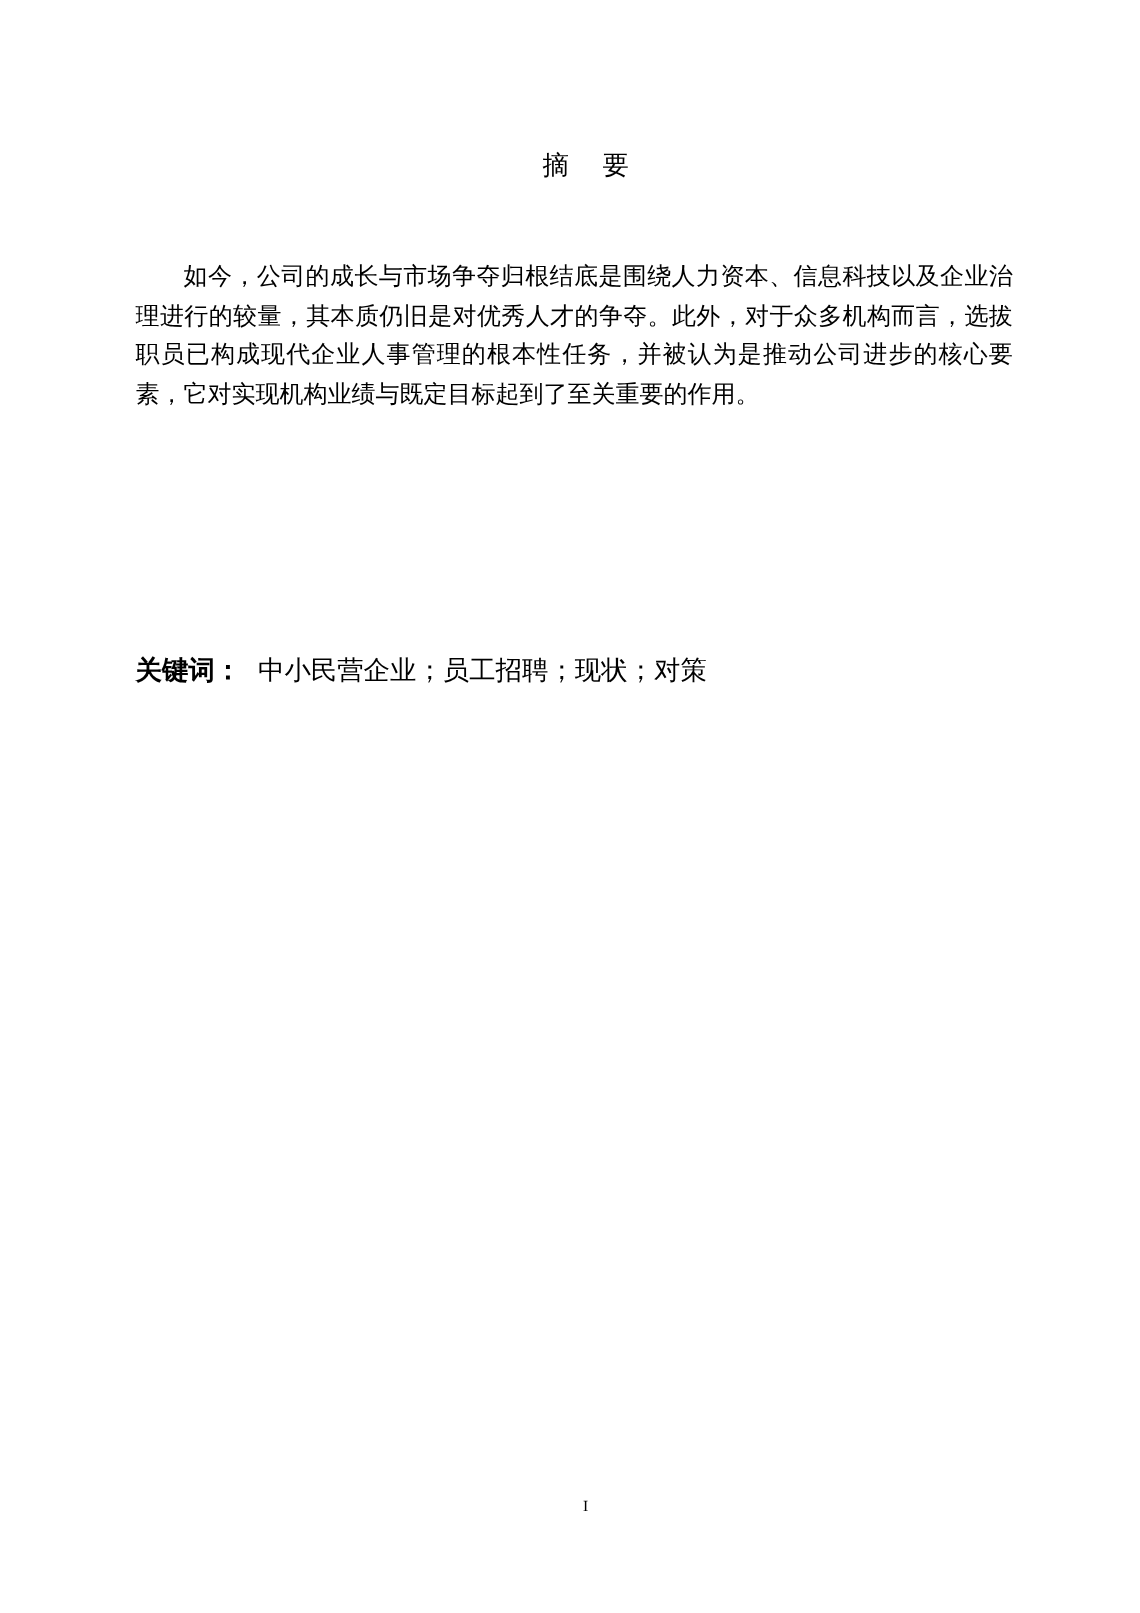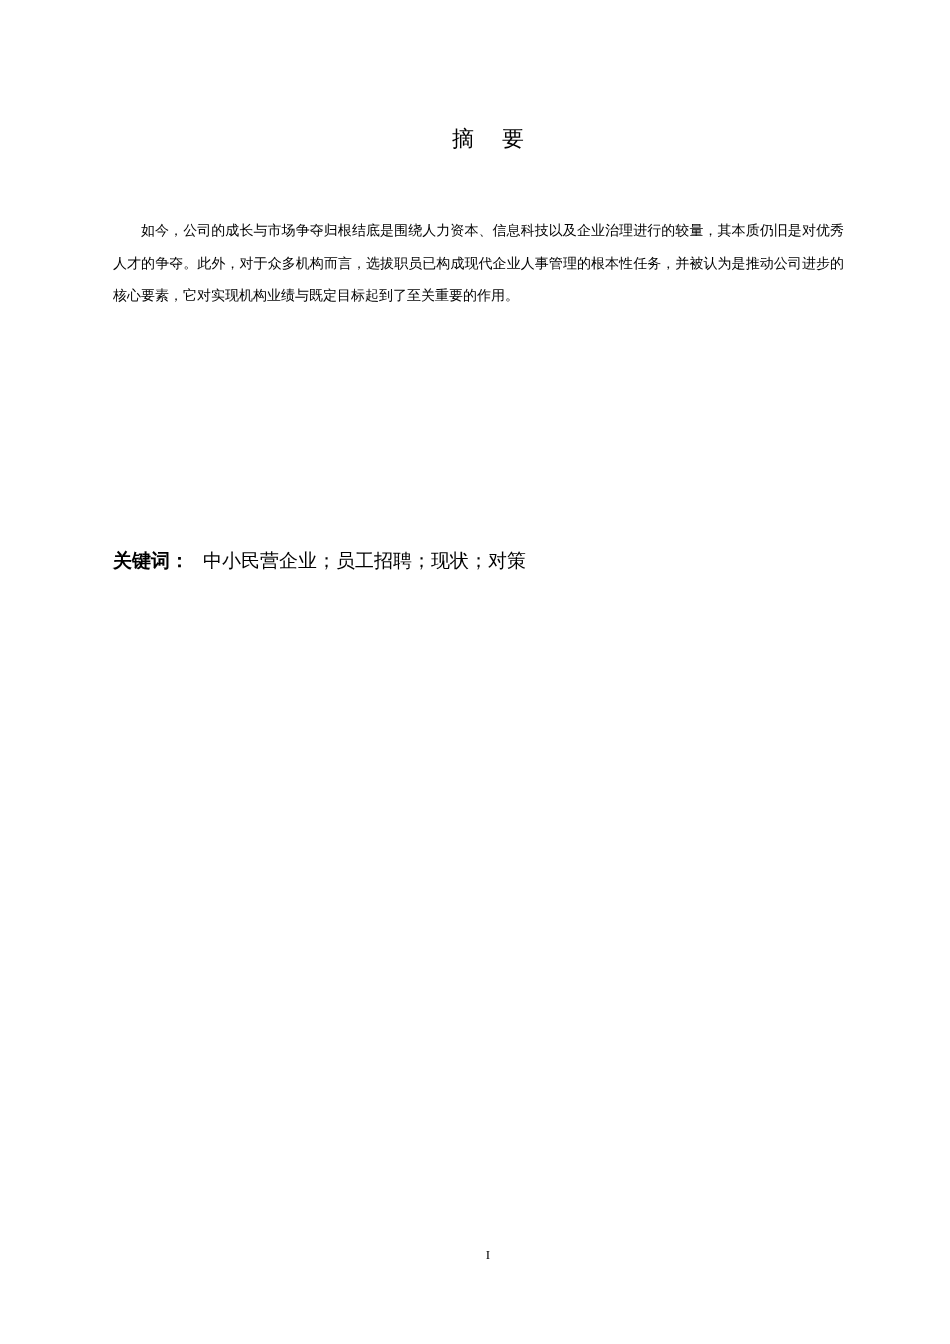--- a/index.html
+++ b/index.html
@@ -31,33 +31,33 @@
       font-size: 22px;
       letter-spacing: 0;
       line-height: 30px;
     }
     .title span.gap { display: inline-block; width: 28px; }
     .body-text {
       position: absolute;
       left: 113px;
       top: 214px;
       width: 731px;
-      font-size: 14px;
+      font-size: 20px;
       line-height: 32.6px;
       text-align: justify;
     }
     .body-text p {
       margin: 0;
       text-indent: 2em;
     }
     .keywords {
       position: absolute;
       left: 113px;
       top: 547px;
-      font-size: 19px;
+      font-size: 22px;
       line-height: 26px;
       white-space: nowrap;
     }
     .keywords .kw-label {
       font-family: "DejaVu Sans", "Liberation Sans", sans-serif;
       font-weight: bold;
       margin-right: 14px;
     }
     .page-number {
       position: absolute;

